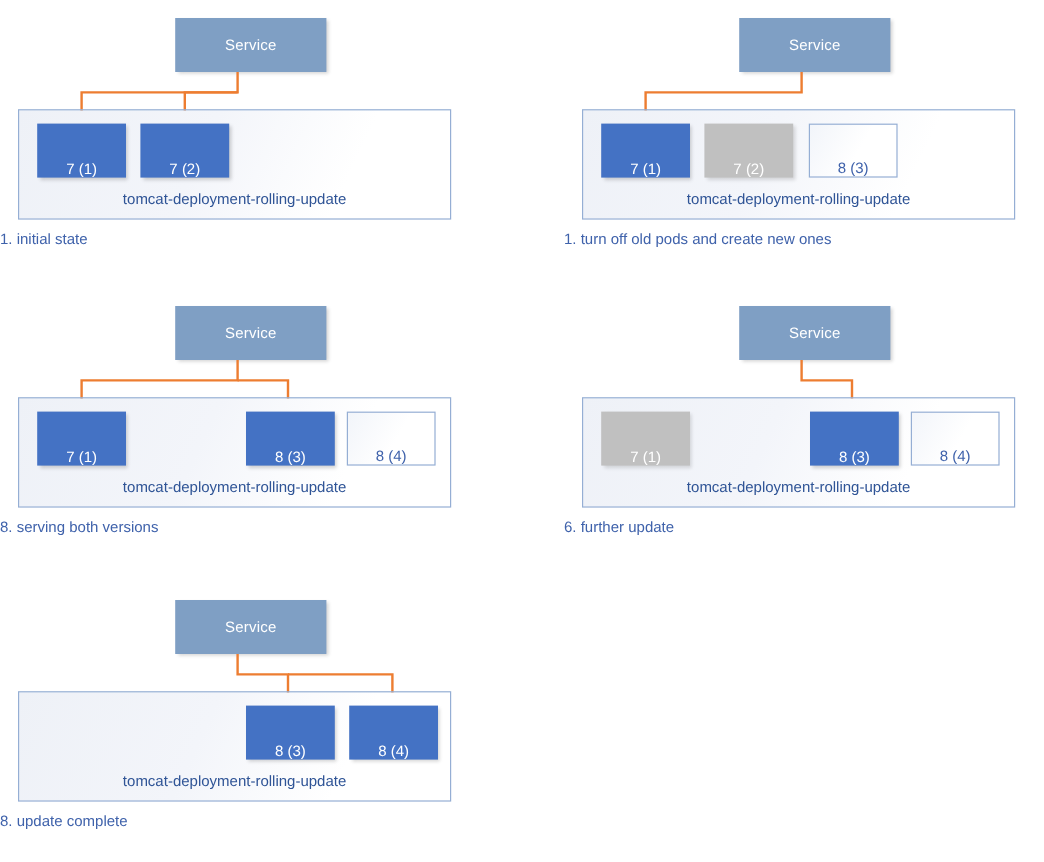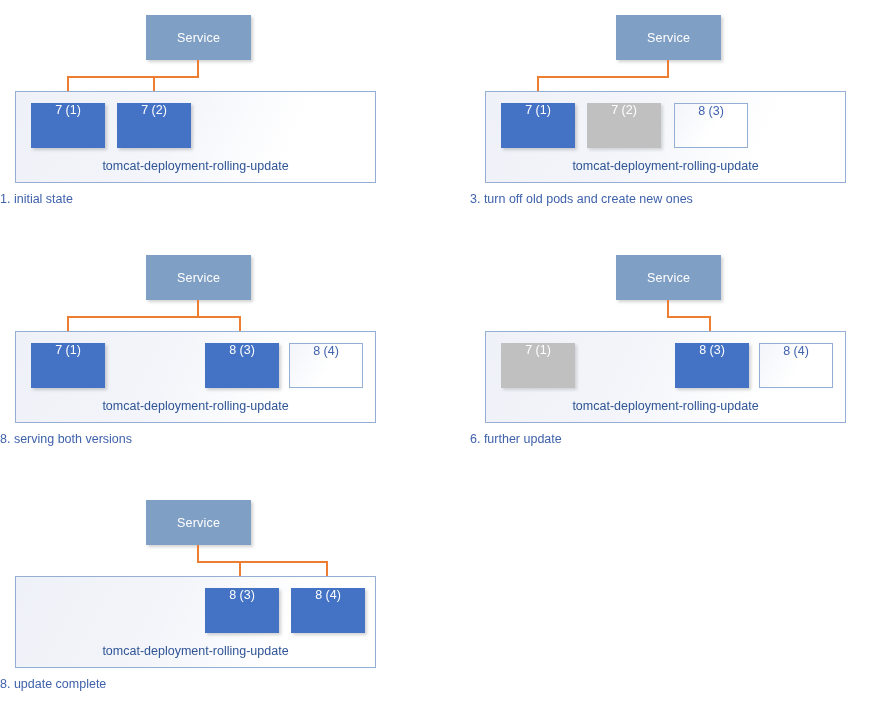--- a/index.html
+++ b/index.html
@@ -23,21 +23,21 @@
   .panel-2 { left: 435px; top: 0px; }
   .panel-3 { left: 0px;   top: 240px; }
   .panel-4 { left: 435px; top: 240px; }
   .panel-5 { left: 0px;   top: 485px; }
 
   
   .service-box {
     position: absolute;
     left: 146px;
     top: 15px;
-    width: 105px;
+    width: 126px;
     height: 45px;
     background: #7f9fc4;
     box-shadow: 2px 2px 3px rgba(0,0,0,0.18);
     display: flex;
     align-items: center;
     justify-content: center;
   }
   .service-label {
     color: #ffffff;
     font-size: 12.5px;
@@ -66,21 +66,21 @@
     font-size: 12.5px;
   }
 
   
   .pod {
     position: absolute;
     top: 103px;
     width: 74px;
     height: 45px;
     display: flex;
-    align-items: flex-start;
+    align-items: flex-end;
     justify-content: center;
     font-size: 12.5px;
     box-sizing: border-box;
   }
   .pod.blue {
     background: #4472c4;
     color: #ffffff;
     box-shadow: 2px 2px 3px rgba(0,0,0,0.18);
   }
   .pod.gray {
@@ -165,21 +165,21 @@
   <div class="pod blue" style="left:66px">
     <span>7 (1)</span>
   </div>
   <div class="pod gray" style="left:152px">
     <span>7 (2)</span>
   </div>
   <div class="pod outline" style="left:239px">
     <span>8 (3)</span>
   </div>
 
-  <div class="caption" style="left:35px">3. turn off old pods and create new ones</div>
+  <div class="caption" style="left:35px">1. turn off old pods and create new ones</div>
 </div>
 
 <div class="panel panel-3">
   <div class="service-box">
     <span class="service-label">Service</span>
   </div>
 
   <svg class="connector">
     <g stroke="#ed7d31" stroke-width="2" fill="none">
       <path d="M198,60 L198,77 L68,77 L68,94"></path>

